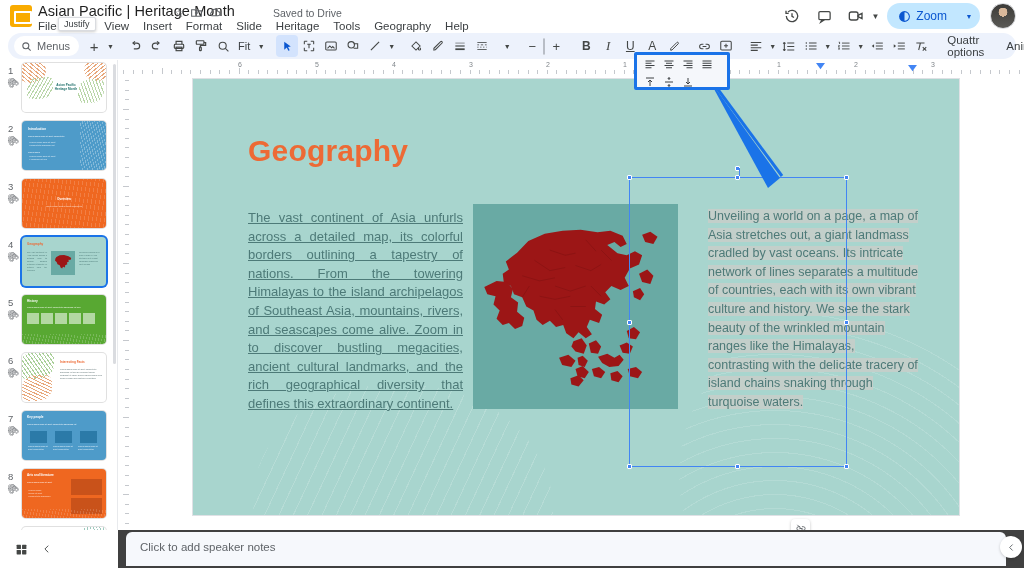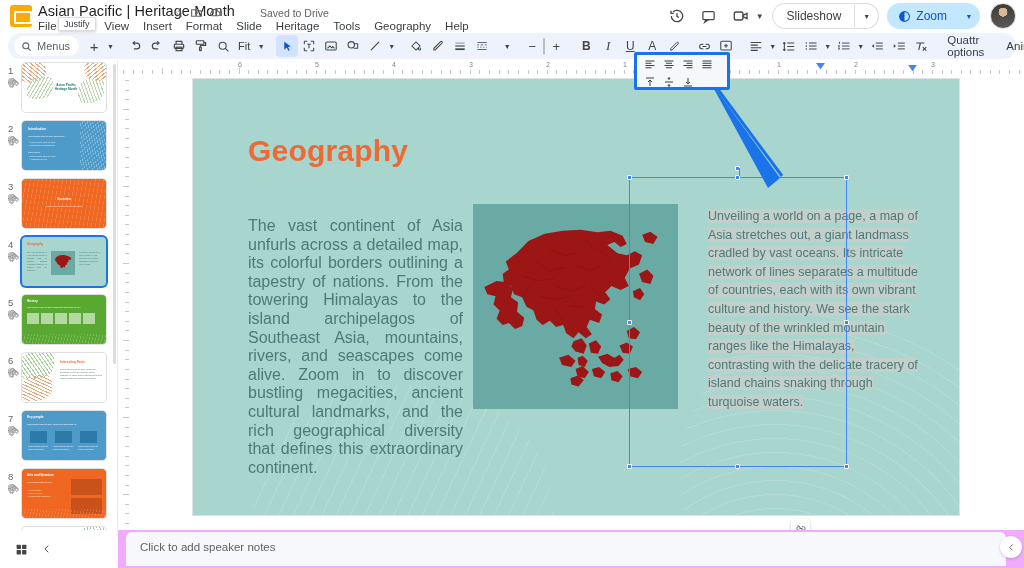--- a/index.html
+++ b/index.html
@@ -15,21 +15,21 @@
 
   
   .header { position:absolute; left:0; top:0; width:1024px; height:32px; background:#fff; }
   .logo { position:absolute; left:10px; top:5px; width:22px; height:22px; background:#F9AB00; border-radius:3px; }
   .logo::after { content:""; position:absolute; left:4px; top:6px; width:14px; height:9px; border:2px solid #fff; border-radius:1px; }
   .doctitle { position:absolute; left:38px; top:3px; font-size:14.5px; color:#1f1f1f; letter-spacing:.1px; white-space:nowrap; }
   .hicon { position:absolute; color:#5f6368; font-size:12px; cursor:pointer; }
   .star { left:174px; top:6px; font-size:12px; }
   .movefolder { left:190px; top:6px; }
   .cloud { left:208px; top:6px; }
-  .savedtxt { position:absolute; left:224px; top:7px; font-size:10.5px; color:#5f6368; white-space:nowrap;padding-left:36px; }
+  .savedtxt { position:absolute; left:237px; top:7px; font-size:10.5px; color:#5f6368; white-space:nowrap;padding-left:36px; }
 
   .menubar { position:absolute; left:31px; top:18px; display:flex; gap:0px; }
   .menubar span { font-size:11.5px; color:#3c4043; padding:2px 7px; border-radius:4px; cursor:pointer; white-space:nowrap; }
 
   
   .hright { position:absolute; right:8px; top:2px; height:28px; display:flex; align-items:center; gap:4px; }
   .rbtn { width:28px; height:28px; border-radius:50%; display:flex; align-items:center; justify-content:center; color:#444746; cursor:pointer; }
   .camgrp { display:flex; align-items:center; gap:1px; }
   .caret { font-size:8px; color:#444746; }
   .slideshow { height:26px; border:1px solid #dadce0; border-radius:13px 0 0 13px; padding:0 13px 0 14px; display:flex; align-items:center; font-size:12px; color:#3c4043; cursor:pointer; }
@@ -70,42 +70,42 @@
   .tick { position:absolute; background:#c5c8cd; }
   .rnum { position:absolute; font-size:7px; color:#80868b; }
 
   .slide { position:absolute; left:75px; top:19px; width:766px; height:436px; background:#a8d5ce; box-shadow:0 0 0 1px #dfe1e5; overflow:hidden; }
   .leafdeco { position:absolute; right:-40px; bottom:-120px; width:320px; height:320px; border-radius:50%;
               background:repeating-radial-gradient(circle at 30% 100%, rgba(255,255,255,.14) 0 1px, transparent 1px 14px); }
   .leafdeco2 { position:absolute; left:60px; bottom:-130px; width:300px; height:260px;
               background:repeating-linear-gradient(115deg, rgba(255,255,255,.17) 0 1px, transparent 1px 13px); border-radius:48% 52% 40% 60%; }
 
   .slide-title { position:absolute; left:55px; top:55px; font-size:30px; color:#ED6A35; font-weight:bold; letter-spacing:.2px; }
-  .bodytext { position:absolute; left:55px; top:138px; width:215px; font-size:16px; line-height:18.6px; color:#4d7a78; text-align:justify; }
+  .bodytext { position:absolute; left:55px; top:130px; width:215px; font-size:13px; line-height:18.6px; color:#4d7a78; text-align:justify;text-decoration:underline; }
 
   .mapbox { position:absolute; left:280px; top:125px; width:205px; height:205px; background:#69aaa4; }
   .mapsvg { position:absolute; left:0; top:0; }
 
   .rtext { position:absolute; left:515px; top:128px; width:210px; font-size:12.5px; line-height:18.6px; color:#4d7a78; }
   .rtext span.hl { background:#c3cfca; box-shadow:0 0 0 0px #c3cfca; }
 
   
   .selframe { position:absolute; left:511px; top:117px; width:218px; height:290px; border:1px solid #4285f4; }
   .hnd { position:absolute; width:5px; height:5px; background:#4285f4; border:1px solid #fff; border-radius:1px; }
   .linkbtn { position:absolute; left:673px; top:459px; width:19px; height:19px; background:#fff; border-radius:4px; box-shadow:0 1px 3px rgba(0,0,0,.25); display:flex; align-items:center; justify-content:center; color:#5f6368; font-size:10px; cursor:pointer; }
 
   
   .alignpop { position:absolute; left:634px; top:52px; width:96px; height:38px; background:#f5f7fb; border:3px solid #1a73e8; border-radius:2px; z-index:40; }
   .alignrow { position:absolute; left:0; display:flex; gap:0px; padding-left:3px; }
   .ai { width:19px; height:16px; display:flex; align-items:center; justify-content:center; cursor:pointer; }
   .tooltip { position:absolute; left:58px; top:17px; background:#fff; border:1px solid #dadce0; border-radius:2px; padding:1px 5px; font-size:9px; color:#3c4043; z-index:45; box-shadow:0 1px 3px rgba(0,0,0,.2); }
   .pointer { position:absolute; z-index:35; }
 
   
-  .notesbar { position:absolute; left:118px; top:530px; width:906px; height:38px; background:#f0abfc;text-decoration:underline; }
+  .notesbar { position:absolute; left:118px; top:530px; width:906px; height:38px; background:#404040;text-decoration:underline; }
   .notes { position:absolute; left:8px; top:2px; width:880px; height:34px; background:#f6f8fc; border-radius:6px 6px 0 0; }
   .notestext { position:absolute; left:14px; top:9px; font-size:11.5px; color:#5f6368; }
   .bottomleft { position:absolute; left:0; top:530px; width:118px; height:38px; background:#fff; }
   .bl-ic { position:absolute; top:8px; width:22px; height:22px; display:flex; align-items:center; justify-content:center; color:#444746; cursor:pointer; border-radius:4px; }
   .collapse-right { position:absolute; right:2px; top:536px; width:22px; height:22px; border-radius:50%; background:#fff; box-shadow:0 1px 3px rgba(0,0,0,.2); display:flex; align-items:center; justify-content:center; color:#5f6368; font-size:9px; cursor:pointer; }
   .vdiv { position:absolute; left:117px; top:60px; width:1px; height:508px; background:#e8eaed; }
   svg { display:block; }
 </style>
 </head>
 <body>
@@ -157,26 +157,20 @@
         </svg>
       </div>
       <div class="camgrp">
         <div class="rbtn">
           <svg width="16" height="14" viewBox="0 0 24 20" fill="none" stroke="#444746" stroke-width="2">
             <rect x="2" y="4" width="13" height="12" rx="3"></rect>
               <path d="M15 9l6-3v8l-6-3z"></path>
           </svg>
         </div>
         <span class="caret">▼</span>
-      </div>
-      <div style="display:flex;align-items:center;margin-left:4px;">
-        <div class="slideshow">Slideshow</div>
-        <div class="slideshow-caret">
-          <span style="font-size:7px;color:#444746;">▼</span>
-        </div>
       </div>
       <div style="display:flex;align-items:center;">
         <div class="sharebtn">
           <svg width="13" height="13" viewBox="0 0 24 24" fill="#0b57d0">
               <circle cx="12" cy="12" r="10"></circle>
               <path d="M12 4a8 8 0 0 1 0 16" fill="#c2e7ff"></path>
             </svg>
           <span>Zoom</span>
         </div>
         <div class="share-caret">

